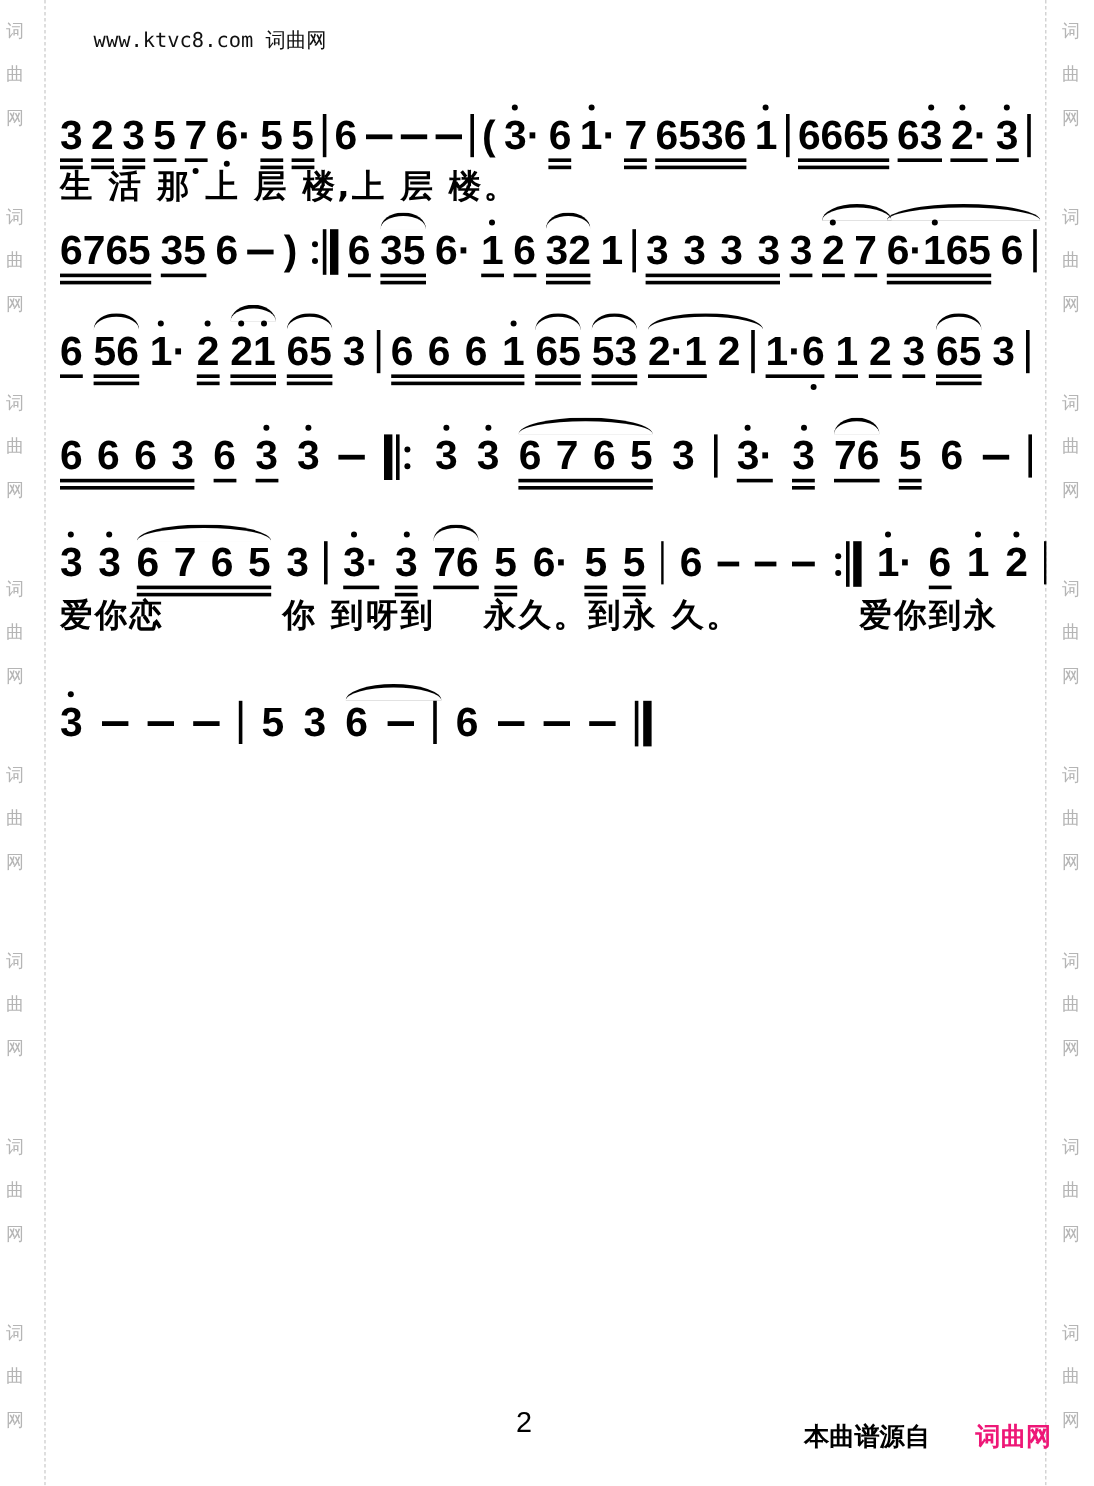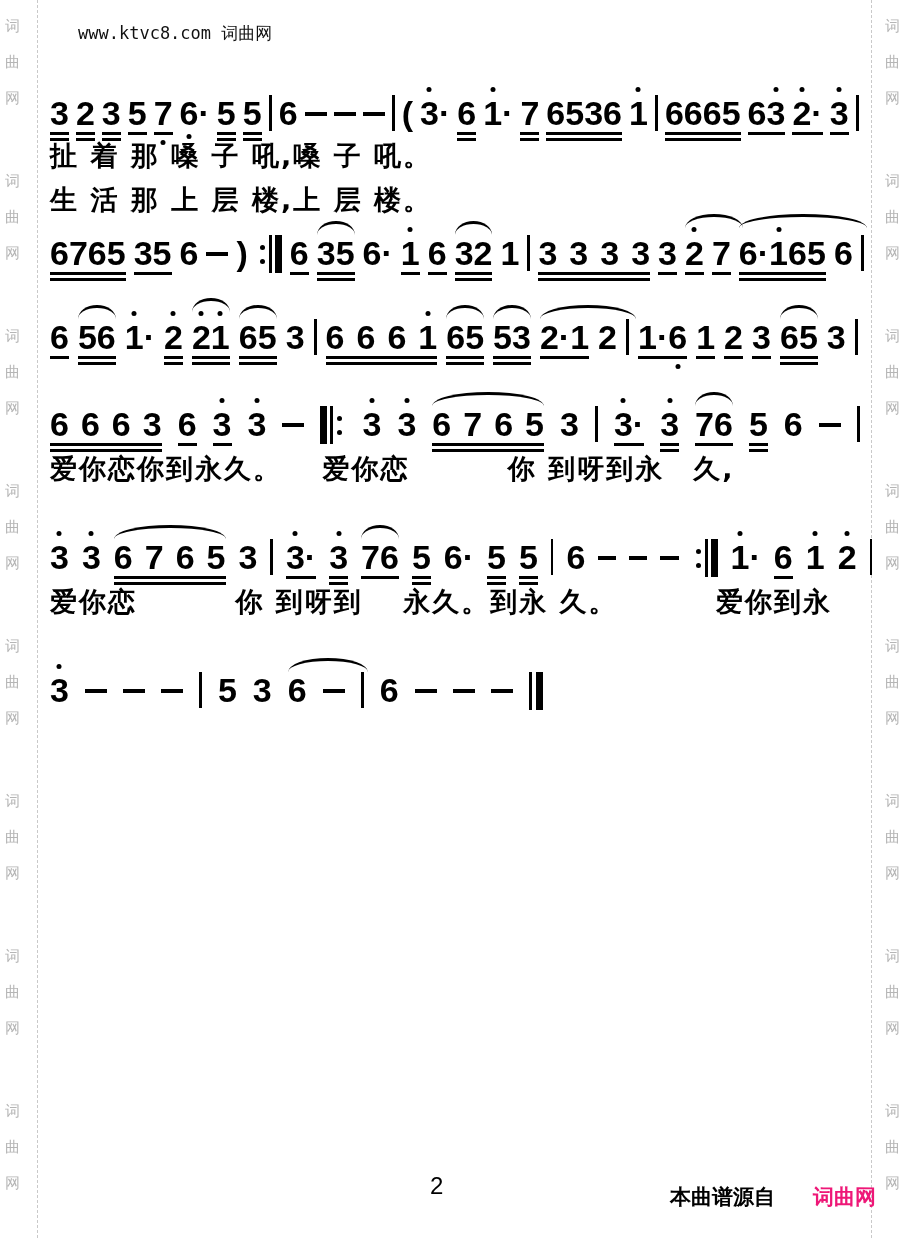--- a/index.html
+++ b/index.html
@@ -173,21 +173,20 @@
           <span class="tok"><span class="ch">7</span><i class="ul" style="bottom: -4px;"></i><i class="ul" style="bottom: -10px;"></i></span>
           <span class="tok"><span class="ch">6</span><span class="ch">5</span><span class="ch">3</span><span class="ch">6</span><i class="ul" style="bottom: -4px;"></i><i class="ul" style="bottom: -10px;"></i></span>
           <span class="tok"><span class="ch">1<i class="da"></i></span></span>
           <span class="tok bar"></span>
           <span class="tok"><span class="ch">6</span><span class="ch">6</span><span class="ch">6</span><span class="ch">5</span><i class="ul" style="bottom: -4px;"></i><i class="ul" style="bottom: -10px;"></i></span>
           <span class="tok"><span class="ch">6</span><span class="ch">3<i class="da"></i></span><i class="ul" style="bottom: -4px;"></i></span>
           <span class="tok"><span class="ch">2<i class="da"></i></span><span class="ch">·</span><i class="ul" style="bottom: -4px;"></i></span>
           <span class="tok"><span class="ch">3<i class="da"></i></span><i class="ul" style="bottom: -4px;"></i></span>
           <span class="tok bar"></span>
         </div>
-        <div class="lyric">扯 着 那 嗓 子 吼,嗓 子 吼。</div>
         <div class="lyric">生 活 那 上 层 楼,上 层 楼。</div>
       </div>
       <div class="line-block" style="margin-bottom: 46px;">
         <div class="notes" style="gap: 8px;">
           <span class="tok"><span class="ch">6</span><span class="ch">7</span><span class="ch">6</span><span class="ch">5</span><i class="ul" style="bottom: -4px;"></i><i class="ul" style="bottom: -10px;"></i></span>
           <span class="tok"><span class="ch">3</span><span class="ch">5</span><i class="ul" style="bottom: -4px;"></i></span>
           <span class="tok"><span class="ch">6</span></span>
           <span class="tok dashn"></span>
           <span class="tok"><span class="ch">)</span></span>
           <span class="tok re"><span class="rdots"><i></i><i></i></span><i class="b thin"></i><i class="b thick"></i></span>
@@ -247,21 +246,20 @@
           <span class="tok"><span class="ch">3</span></span>
           <span class="tok bar"></span>
           <span class="tok"><span class="ch">3<i class="da"></i></span><span class="ch">·</span><i class="ul" style="bottom: -4px;"></i></span>
           <span class="tok"><span class="ch">3<i class="da"></i></span><i class="ul" style="bottom: -4px;"></i><i class="ul" style="bottom: -10px;"></i></span>
           <span class="tok"><span class="ch">7</span><span class="ch">6</span><i class="ul" style="bottom: -4px;"></i><i class="slur" style="top: -14px;"></i></span>
           <span class="tok"><span class="ch">5</span><i class="ul" style="bottom: -4px;"></i><i class="ul" style="bottom: -10px;"></i></span>
           <span class="tok"><span class="ch">6</span></span>
           <span class="tok dashn"></span>
           <span class="tok bar"></span>
         </div>
-        <div class="lyric">爱你恋你到永久。　 爱你恋　　　 你 到呀到永　久,</div>
       </div>
       <div class="line-block" style="margin-bottom: 51px;">
         <div class="notes" style="gap: 13px;">
           <span class="tok"><span class="ch">3<i class="da"></i></span></span>
           <span class="tok"><span class="ch">3<i class="da"></i></span></span>
           <span class="tok"><span class="ch">6</span><span class="ch sp"> </span><span class="ch">7</span><span class="ch sp"> </span><span class="ch">6</span><span class="ch sp"> </span><span class="ch">5</span><i class="ul" style="bottom: -4px;"></i><i class="ul" style="bottom: -10px;"></i><i class="slur" style="top: -14px;"></i></span>
           <span class="tok"><span class="ch">3</span></span>
           <span class="tok bar"></span>
           <span class="tok"><span class="ch">3<i class="da"></i></span><span class="ch">·</span><i class="ul" style="bottom: -4px;"></i></span>
           <span class="tok"><span class="ch">3<i class="da"></i></span><i class="ul" style="bottom: -4px;"></i><i class="ul" style="bottom: -10px;"></i></span>

